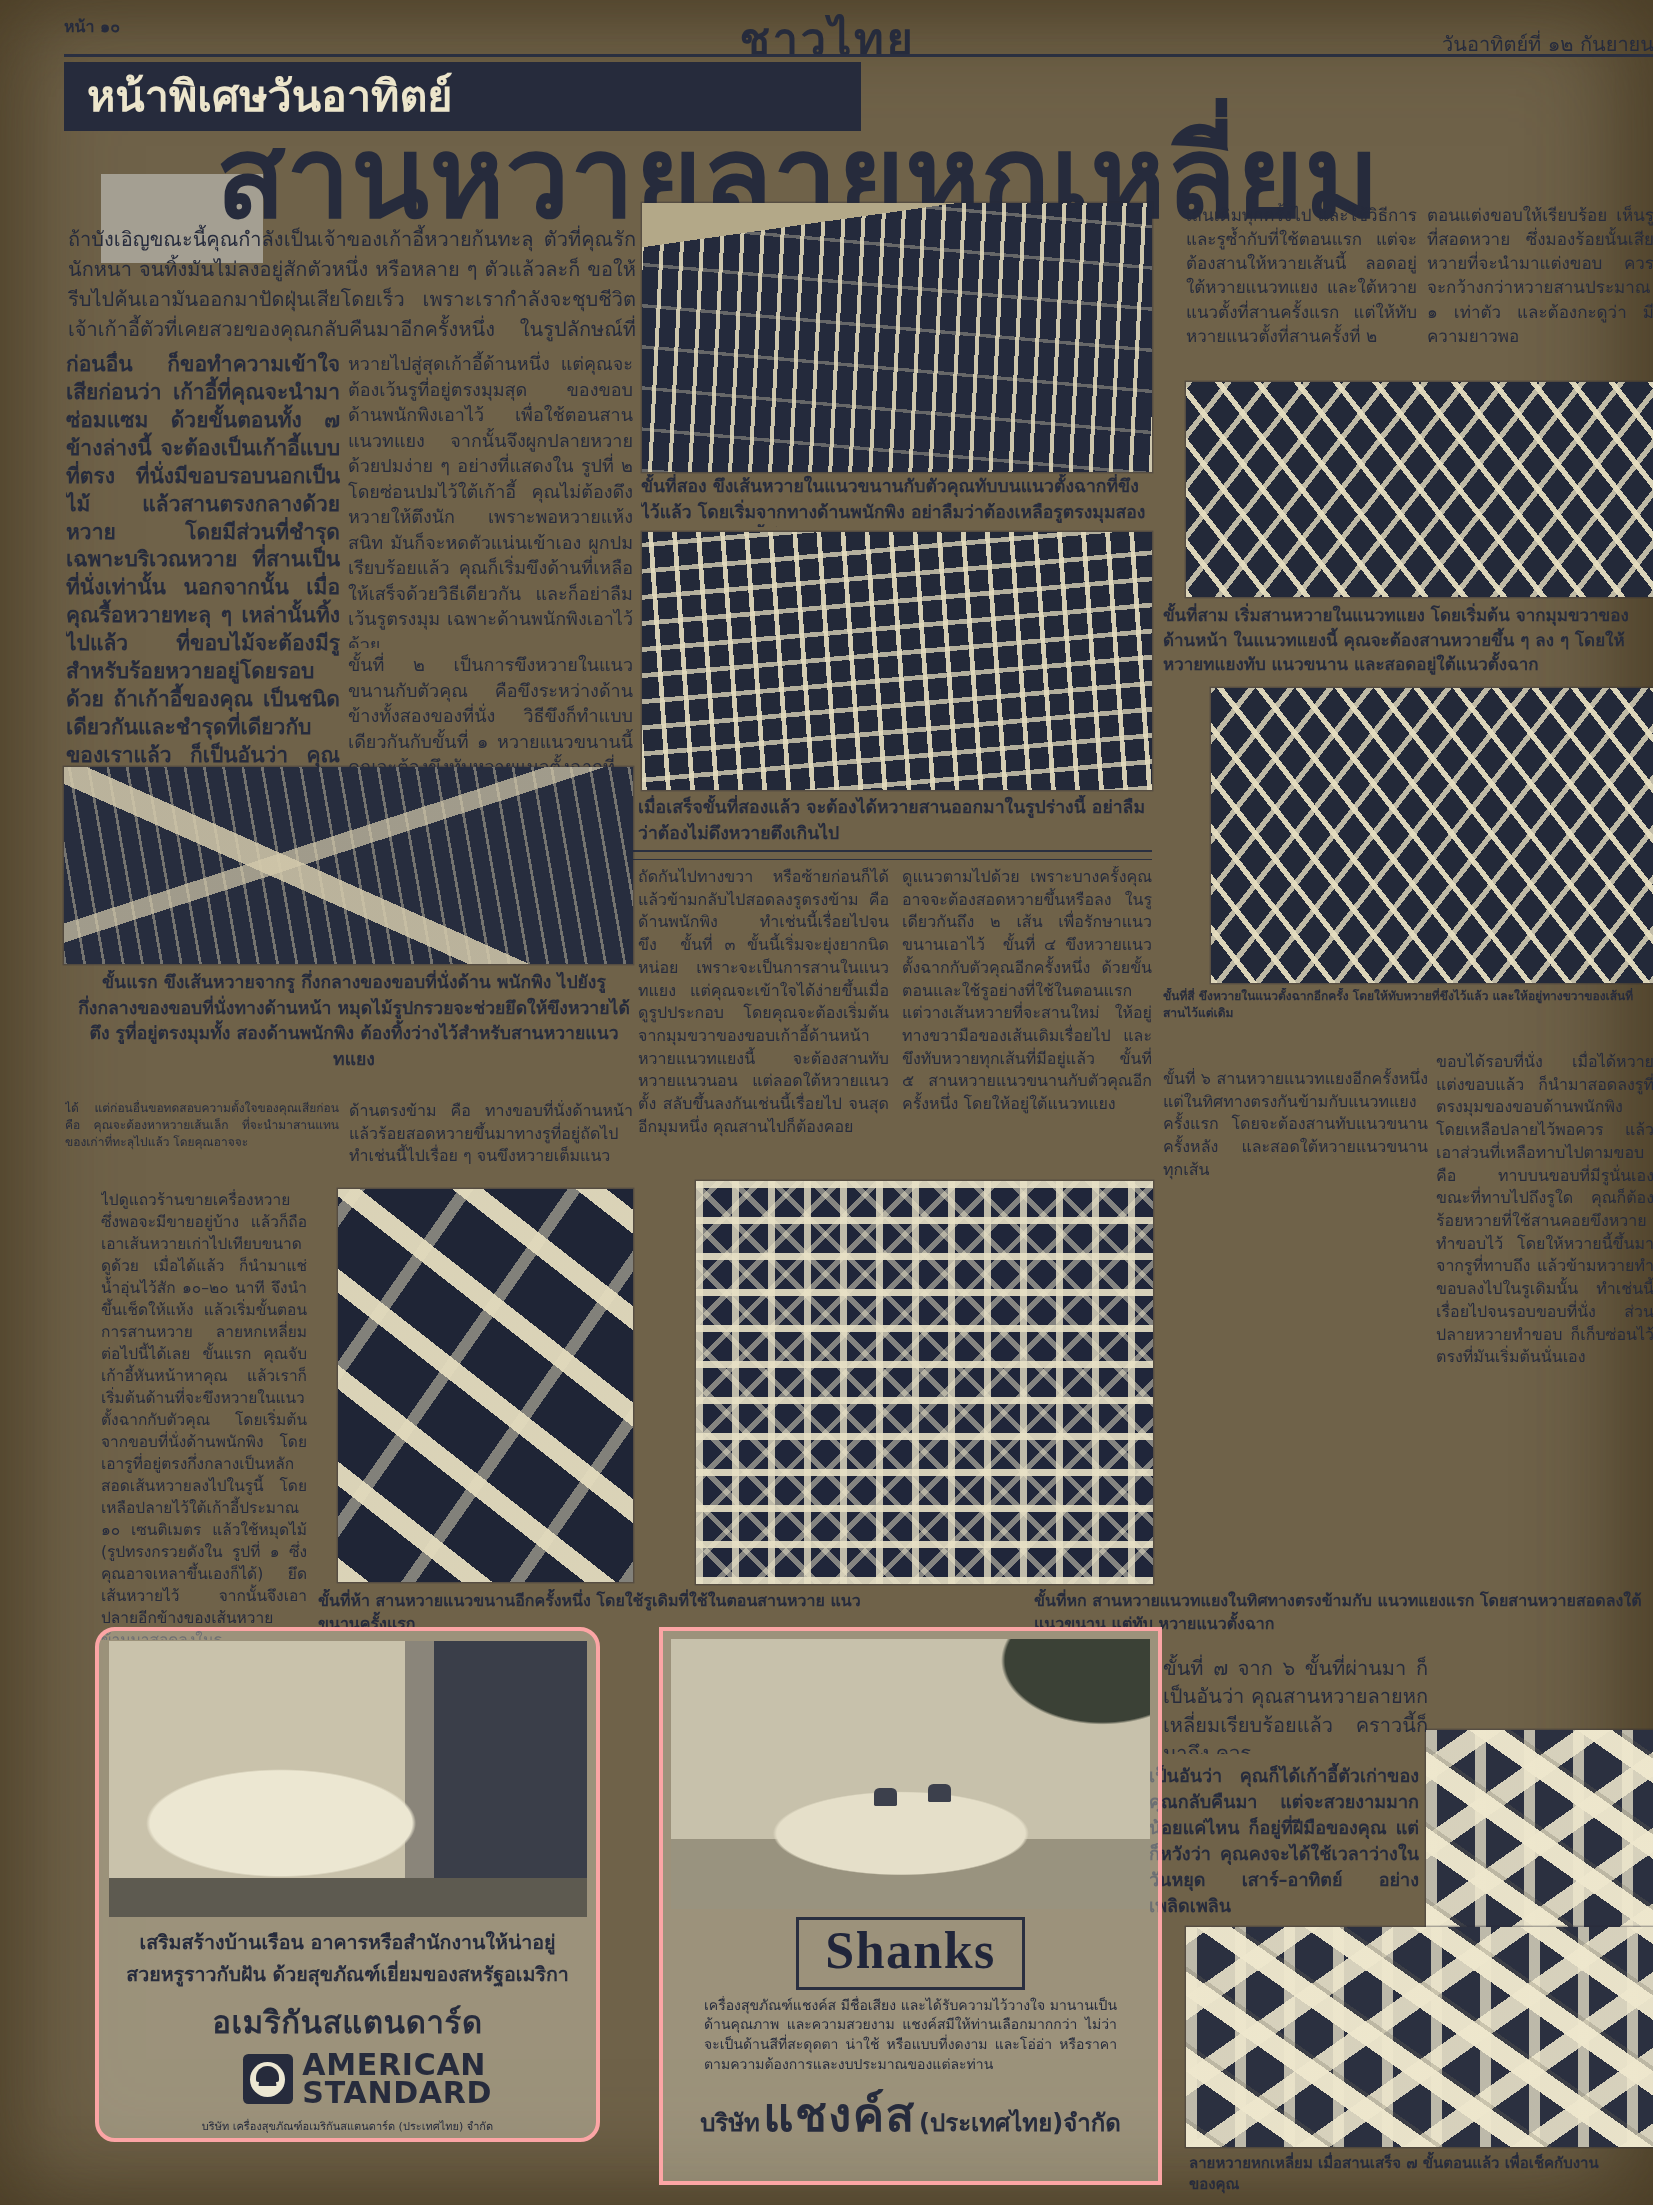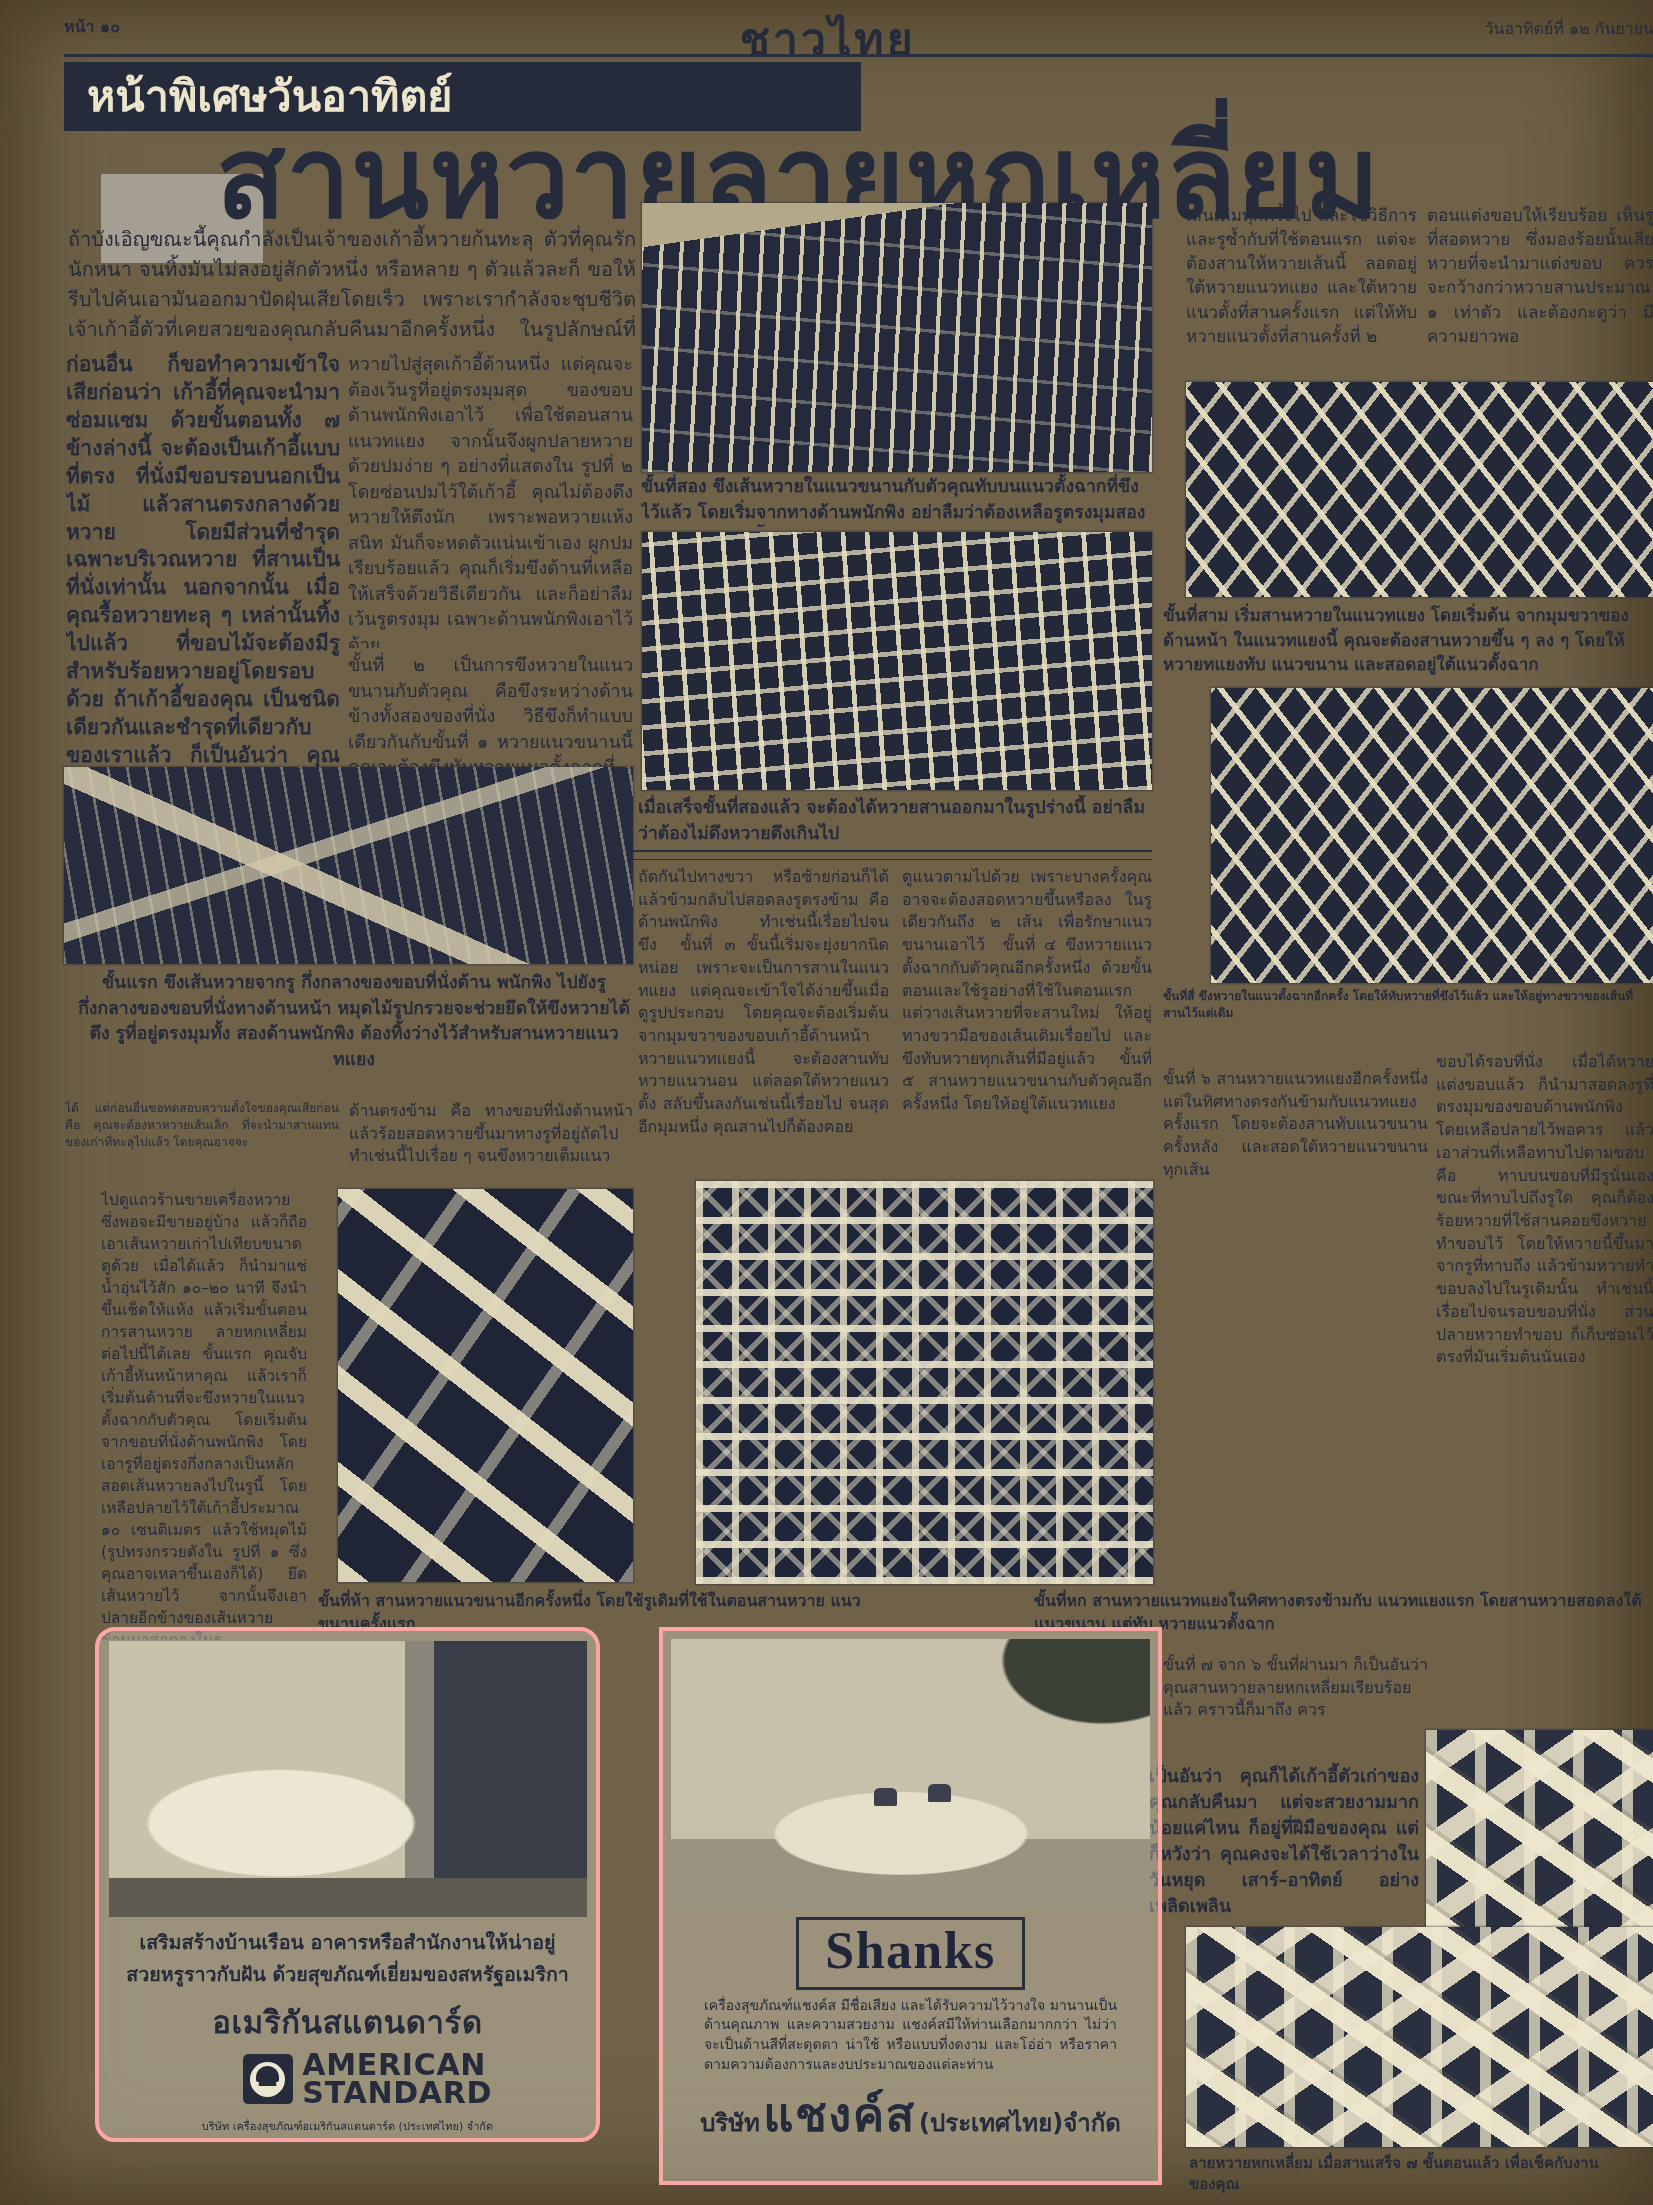--- a/index.html
+++ b/index.html
@@ -66,21 +66,21 @@
       font-family:"Liberation Serif","DejaVu Serif",serif;font-weight:bold;font-size:52px;letter-spacing:1.4px;color:#20253a;}
   .center{text-align:center;}
 </style>
 </head>
 <body>
 
 <div class="page">
 
   <div class="abs" style="left:64px;top:13.5px;font-size:16px;font-weight:bold;">หน้า ๑๐</div>
   <div class="abs" style="left:628px;top:2.7px;width:399px;text-align:center;font-size:45px;font-weight:900;letter-spacing:2.7px;">ชาวไทย</div>
-  <div class="abs" style="left:1149px;top:16px;width:505px;text-align:right;font-size:16px;white-space:nowrap;overflow:hidden;">วันอาทิตย์ที่ ๑๒ กันยายน</div>
+  <div class="abs" style="left:1149px;top:28px;width:505px;text-align:right;font-size:20px;white-space:nowrap;overflow:hidden;">วันอาทิตย์ที่ ๑๒ กันยายน</div>
   <div class="abs rule" style="left:64px;top:54px;width:1590px;height:3.4px;"></div>
 
   <div class="abs" style="left:64px;top:62px;width:797px;height:69px;background:#262b3c;color:#ece5cb;font-size:43px;font-weight:bold;line-height:68px;padding-left:23px;box-sizing:border-box;">
     <span>หน้าพิเศษวันอาทิตย์</span>
   </div>
 
   <div class="abs" style="left:101px;top:174px;width:162px;height:89px;background:#a49f92;"></div>
   <div class="abs" style="left:216px;top:86px;width:1351px;font-size:114px;font-weight:900;letter-spacing:0.7px;white-space:nowrap;overflow:hidden;">สานหวายลายหกเหลี่ยม</div>
 
   <div class="abs txt" style="left:68px;top:224px;width:568px;height:122px;font-size:20px;line-height:1.5;">ถ้าบังเอิญขณะนี้คุณกำลังเป็นเจ้าของเก้าอี้หวายก้นทะลุ ตัวที่คุณรักนักหนา จนทิ้งมันไม่ลงอยู่สักตัวหนึ่ง หรือหลาย ๆ ตัวแล้วละก็ ขอให้รีบไปค้นเอามันออกมาปัดฝุ่นเสียโดยเร็ว เพราะเรากำลังจะชุบชีวิตเจ้าเก้าอี้ตัวที่เคยสวยของคุณกลับคืนมาอีกครั้งหนึ่ง ในรูปลักษณ์ที่อาจจะสวยกว่าเดิมเสียอีก ขอแต่ให้คุณมีความประณีตและใจเย็นให้มากพอเท่านั้น เพราะคุณยิ่งประณีตมากเท่าไร เก้าอี้ตัวเก่าของคุณก็จะยิ่งสวยงามมากขึ้นเท่านั้น</div>
@@ -113,21 +113,21 @@
 
   <div class="abs txt" style="left:65px;top:1100px;width:274px;height:82px;font-size:12px;">ได้ แต่ก่อนอื่นขอทดสอบความตั้งใจของคุณเสียก่อน คือ คุณจะต้องหาหวายเส้นเล็ก ที่จะนำมาสานแทนของเก่าที่ทะลุไปแล้ว โดยคุณอาจจะ</div>
   <div class="abs txt" style="left:349px;top:1100px;width:284px;height:82px;font-size:16px;">ด้านตรงข้าม คือ ทางขอบที่นั่งด้านหน้า แล้วร้อยสอดหวายขึ้นมาทางรูที่อยู่ถัดไป ทำเช่นนี้ไปเรื่อย ๆ จนขึงหวายเต็มแนว</div>
   <div class="abs txt" style="left:101px;top:1189px;width:206px;height:451px;font-size:15.5px;">ไปดูแถวร้านขายเครื่องหวาย ซึ่งพอจะมีขายอยู่บ้าง แล้วก็ถือเอาเส้นหวายเก่าไปเทียบขนาดดูด้วย เมื่อได้แล้ว ก็นำมาแช่น้ำอุ่นไว้สัก ๑๐–๒๐ นาที จึงนำขึ้นเช็ดให้แห้ง แล้วเริ่มขั้นตอนการสานหวาย ลายหกเหลี่ยมต่อไปนี้ได้เลย ขั้นแรก คุณจับเก้าอี้หันหน้าหาคุณ แล้วเราก็เริ่มต้นด้านที่จะขึงหวายในแนวตั้งฉากกับตัวคุณ โดยเริ่มต้นจากขอบที่นั่งด้านพนักพิง โดยเอารูที่อยู่ตรงกึ่งกลางเป็นหลัก สอดเส้นหวายลงไปในรูนี้ โดยเหลือปลายไว้ใต้เก้าอี้ประมาณ ๑๐ เซนติเมตร แล้วใช้หมุดไม้ (รูปทรงกรวยดังใน รูปที่ ๑ ซึ่งคุณอาจเหลาขึ้นเองก็ได้) ยึดเส้นหวายไว้ จากนั้นจึงเอาปลายอีกข้างของเส้นหวาย ข้ามมาสอดลงในรู</div>
 
   <div class="abs ph ph-strips" style="left:338px;top:1189px;width:295px;height:393px;"></div>
   <div class="abs ph ph-hex" style="left:696px;top:1181px;width:457px;height:403px;"></div>
   <div class="abs cap" style="left:318px;top:1589px;width:574px;height:55px;font-size:16px;font-weight:bold;">ขั้นที่ห้า สานหวายแนวขนานอีกครั้งหนึ่ง โดยใช้รูเดิมที่ใช้ในตอนสานหวาย แนวขนานครั้งแรก</div>
   <div class="abs cap" style="left:1034px;top:1589px;width:608px;height:55px;font-size:16px;font-weight:bold;">ขั้นที่หก สานหวายแนวทแยงในทิศทางตรงข้ามกับ แนวทแยงแรก โดยสานหวายสอดลงใต้แนวขนาน แต่ทับ หวายแนวตั้งฉาก</div>
 
-  <div class="abs txt" style="left:1163px;top:1654px;width:265px;height:100px;font-size:16px;">ขั้นที่ ๗ จาก ๖ ขั้นที่ผ่านมา ก็เป็นอันว่า คุณสานหวายลายหกเหลี่ยมเรียบร้อยแล้ว คราวนี้ก็มาถึง ควร</div>
+  <div class="abs txt" style="left:1163px;top:1654px;width:265px;height:100px;font-size:20px;">ขั้นที่ ๗ จาก ๖ ขั้นที่ผ่านมา ก็เป็นอันว่า คุณสานหวายลายหกเหลี่ยมเรียบร้อยแล้ว คราวนี้ก็มาถึง ควร</div>
   <div class="abs txt" style="left:1149px;top:1763px;width:270px;height:162px;font-size:18px;font-weight:600;line-height:1.45;">เป็นอันว่า คุณก็ได้เก้าอี้ตัวเก่าของคุณกลับคืนมา แต่จะสวยงามมากน้อยแค่ไหน ก็อยู่ที่ฝีมือของคุณ แต่ก็หวังว่า คุณคงจะได้ใช้เวลาว่างในวันหยุด เสาร์–อาทิตย์ อย่างเพลิดเพลิน</div>
 
   <div class="abs ph ph-cane" style="left:1426px;top:1730px;width:228px;height:197px;"></div>
   <div class="abs ph ph-cane" style="left:1186px;top:1927px;width:468px;height:220px;"></div>
   <div class="abs" style="left:1189px;top:2153px;width:432px;font-size:15px;font-weight:bold;line-height:1.4;">ลายหวายหกเหลี่ยม เมื่อสานเสร็จ ๗ ขั้นตอนแล้ว เพื่อเช็คกับงานของคุณ</div>
 
   <div class="abs ad-box" style="left:95px;top:1627px;width:505px;height:515px;border-radius:20px;box-sizing:border-box;overflow:hidden;">
     <div class="bath-photo" style="margin:9.5px;height:276px;"></div>
     <div class="center" style="font-size:19.6px;font-weight:bold;margin-top:2.7px;">เสริมสร้างบ้านเรือน อาคารหรือสำนักงานให้น่าอยู่</div>
     <div class="center" style="font-size:19.6px;font-weight:bold;">สวยหรูราวกับฝัน ด้วยสุขภัณฑ์เยี่ยมของสหรัฐอเมริกา</div>

